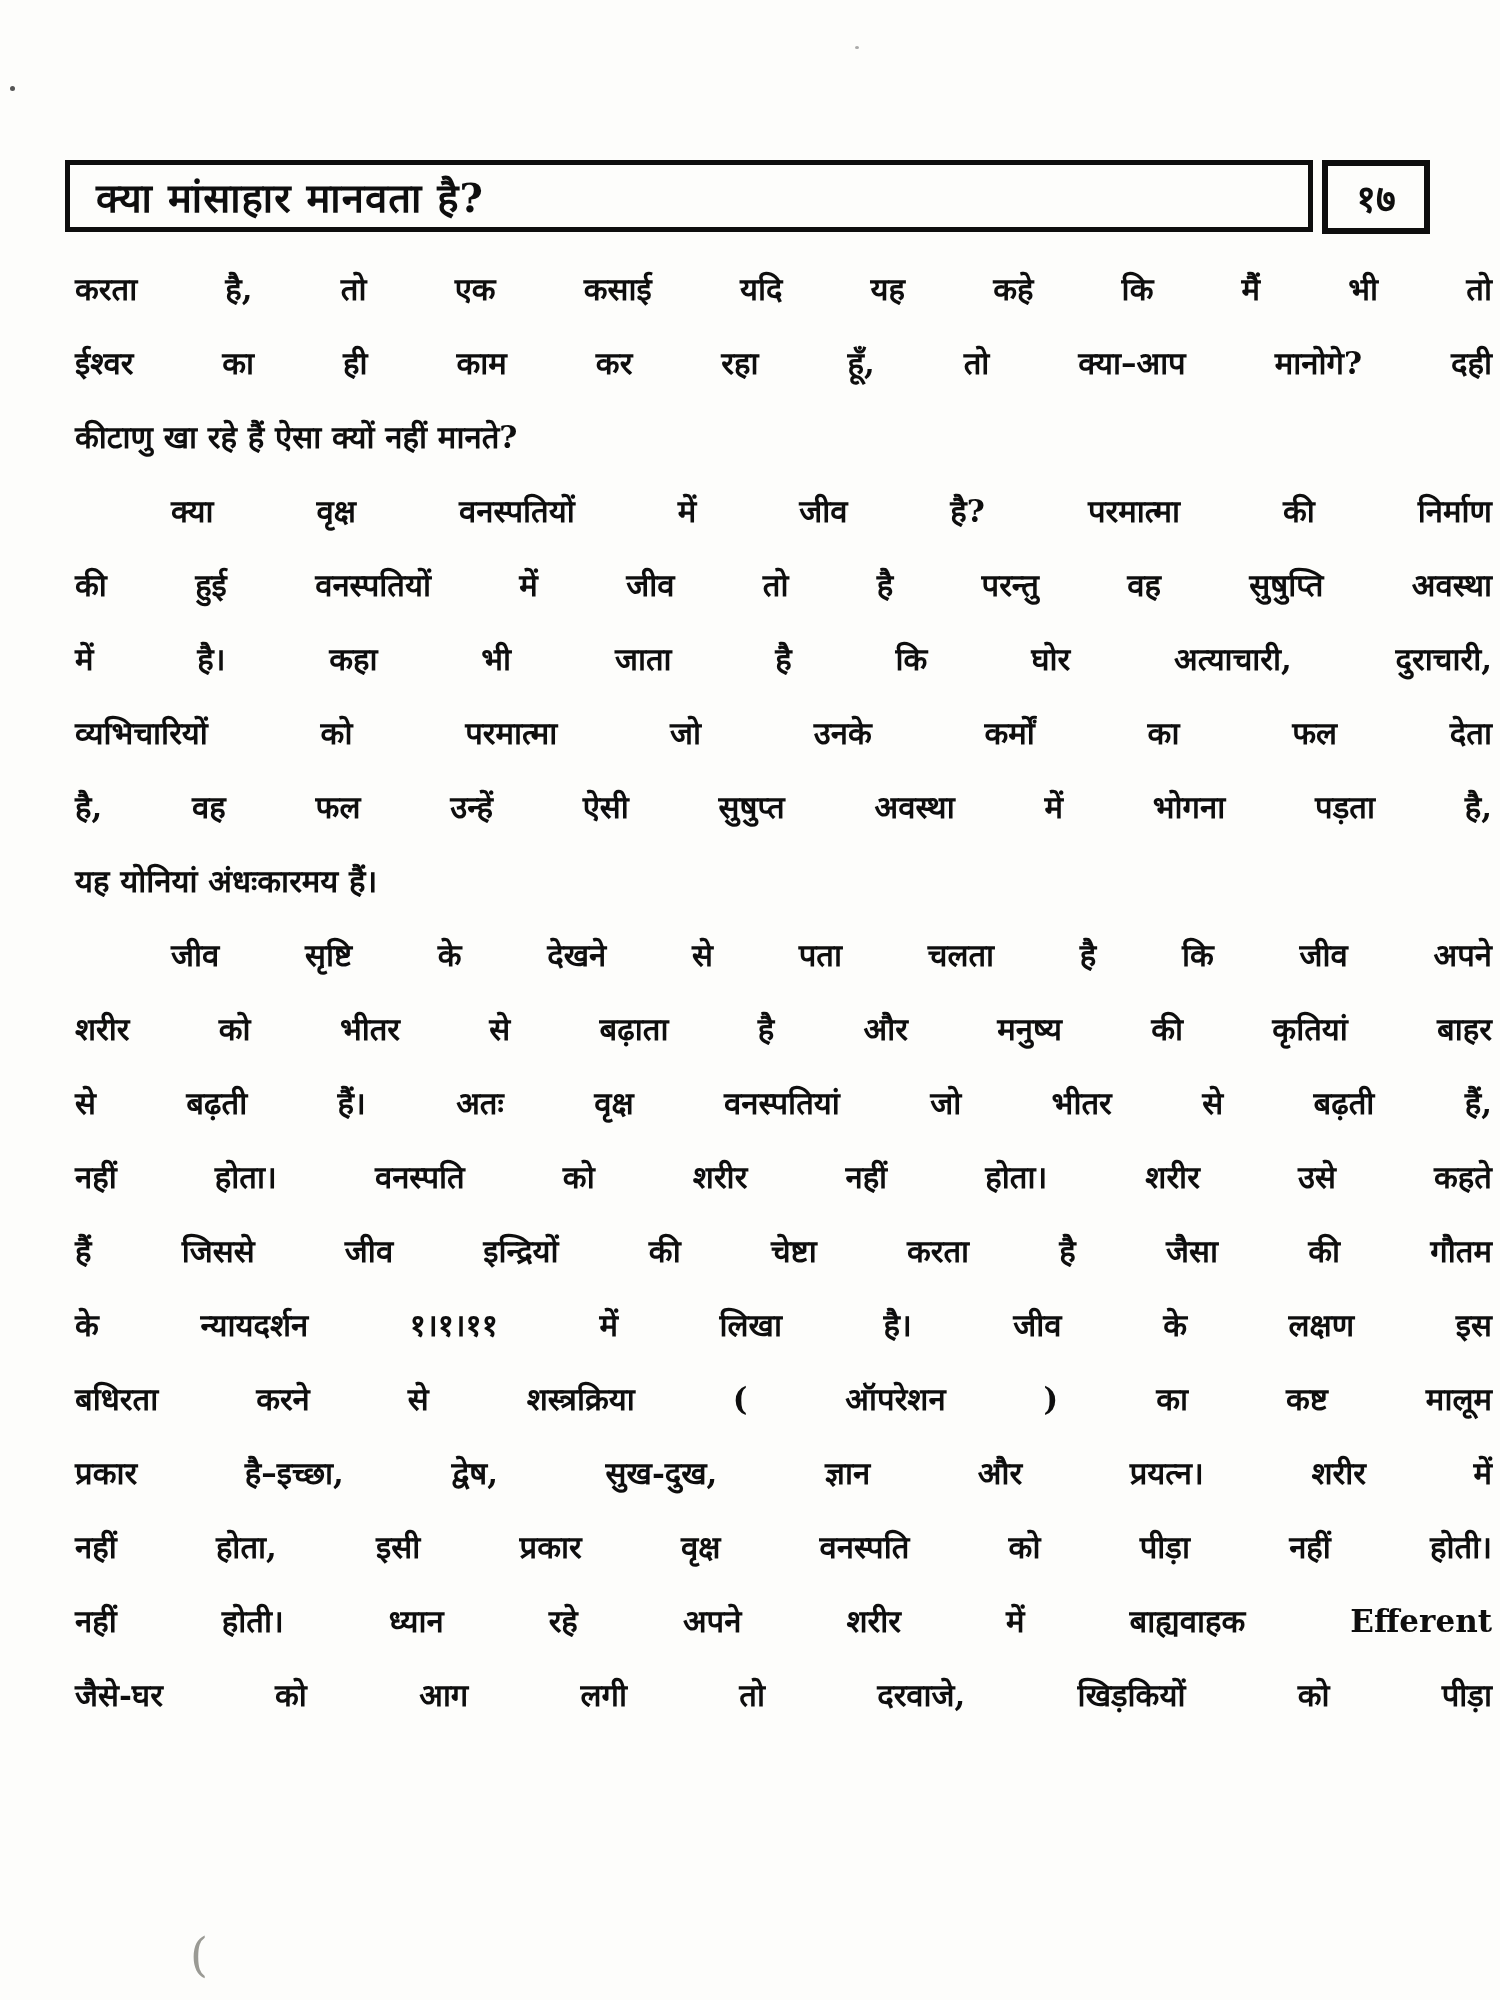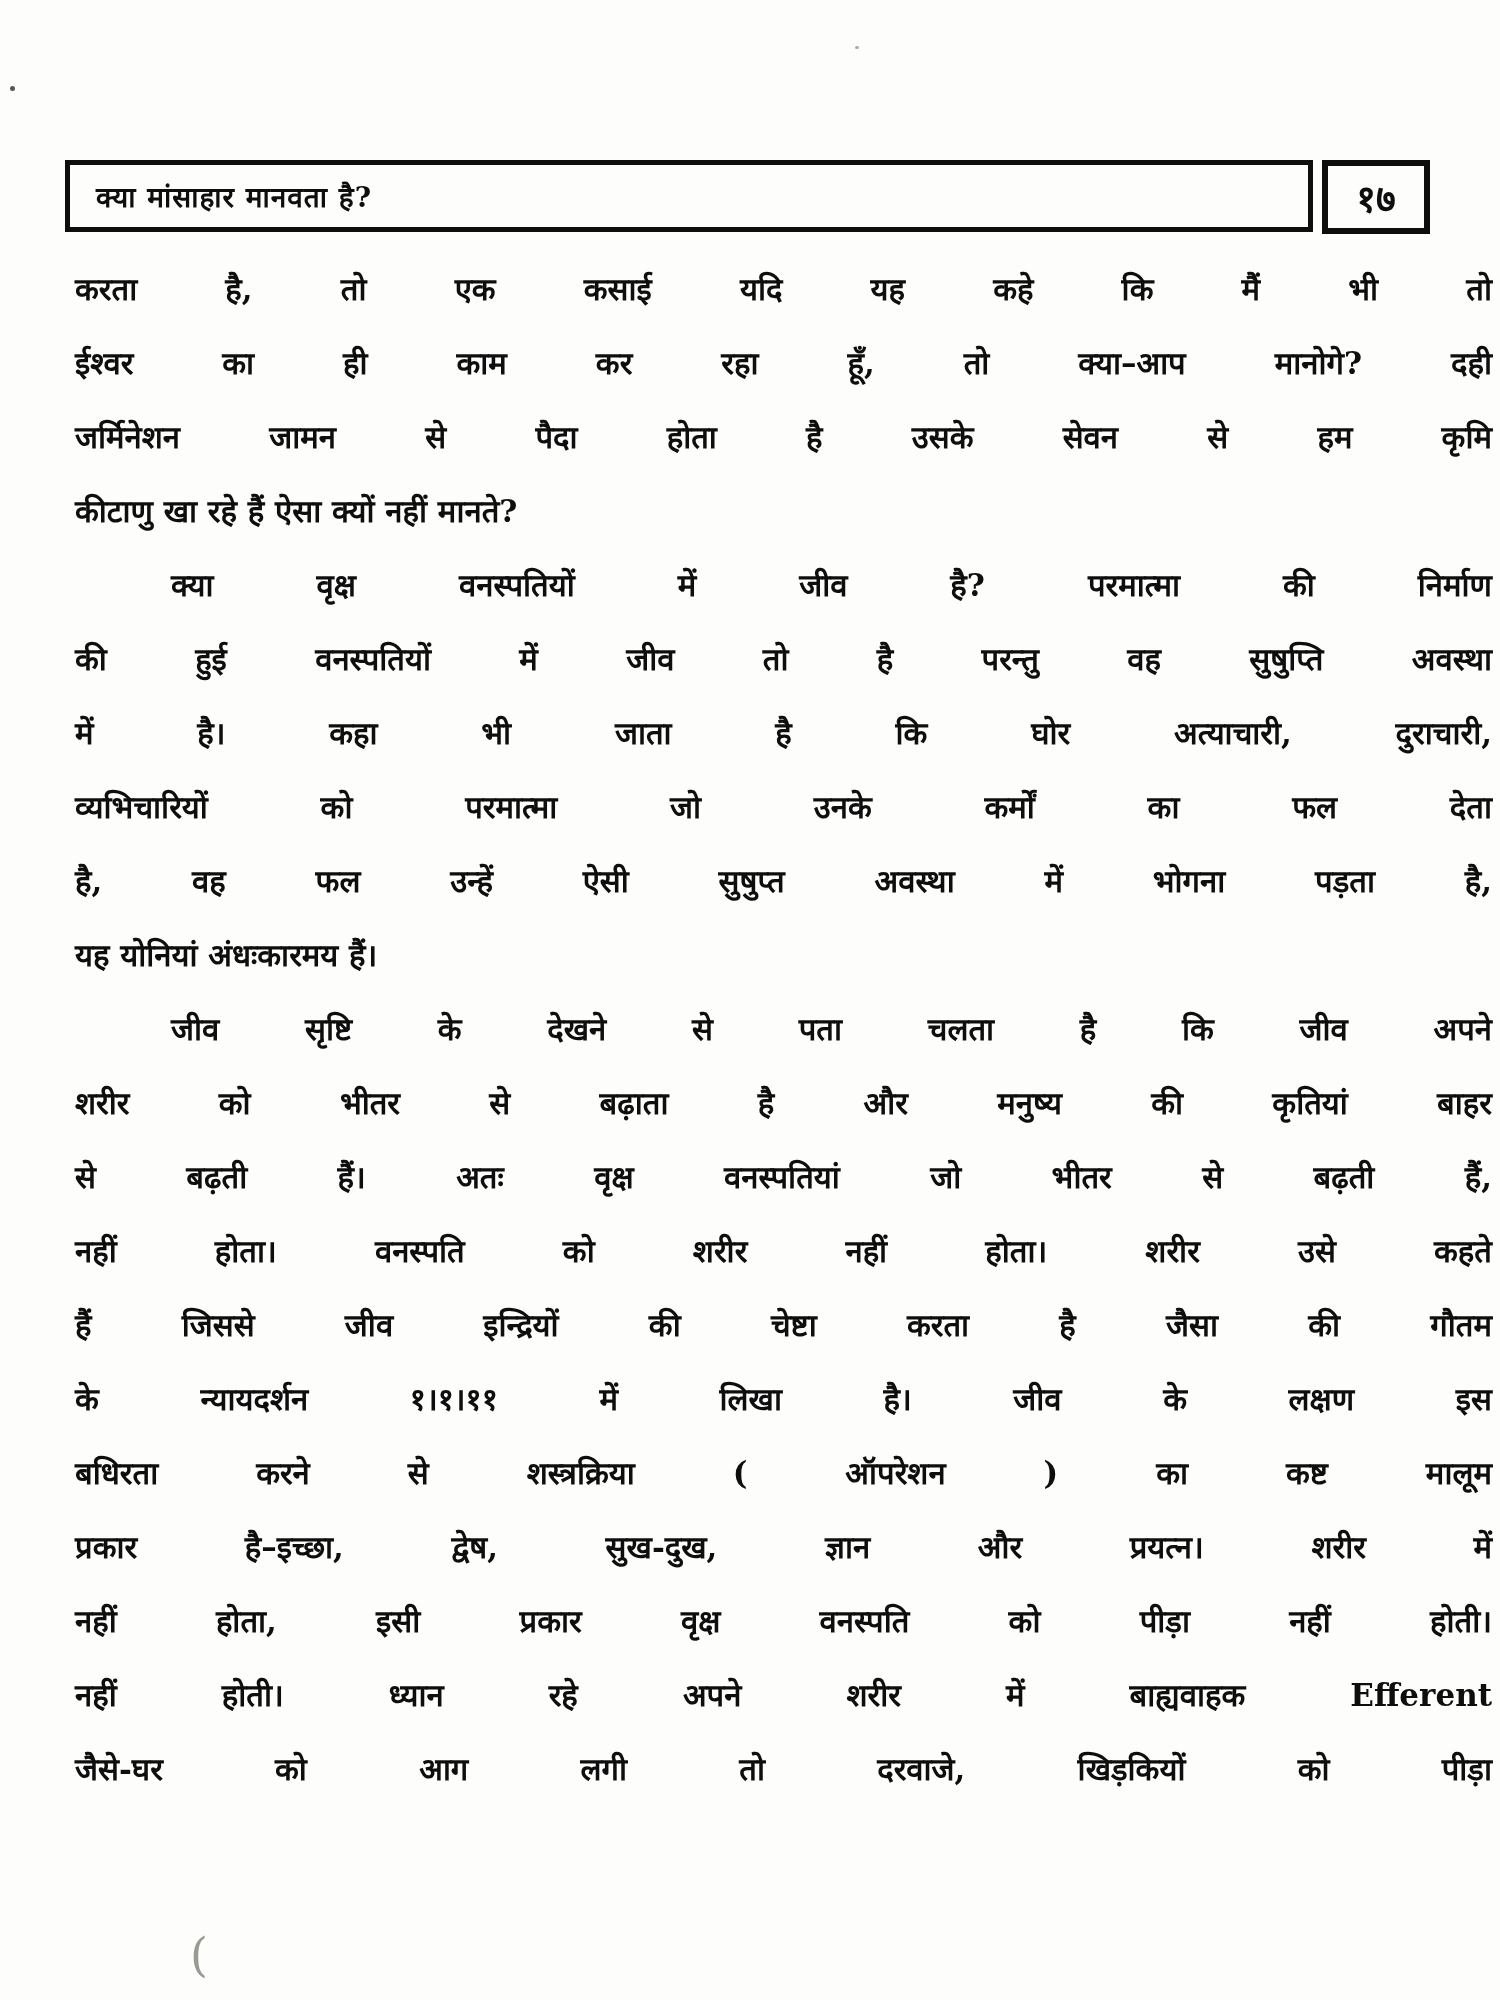--- a/index.html
+++ b/index.html
@@ -15,21 +15,21 @@
   
   .header-box {
     position: absolute;
     left: 65px; top: 160px;
     width: 1212px; height: 62px;
     border: 5px solid #0e0e0e;
     display: flex; align-items: center;
     padding-left: 26px;
   }
   .header-title {
-    font-size: 28px;
+    font-size: 40px;
     font-weight: bold;
     letter-spacing: 1px;
     white-space: nowrap;
   }
   .pagenum-box {
     position: absolute;
     left: 1322px; top: 160px;
     width: 96px; height: 62px;
     border: 6px solid #0e0e0e;
     display: flex; align-items: center; justify-content: center; text-align: right;
@@ -84,21 +84,20 @@
     <span class="header-title">क्या मांसाहार मानवता है?</span>
   </div>
 
   <div class="pagenum-box">
     <span class="pagenum">१७</span>
   </div>
 
   <div class="body-text">
     <div class="text-line">करता है, तो एक कसाई यदि यह कहे कि मैं भी तो</div>
     <div class="text-line">ईश्वर का ही काम कर रहा हूँ, तो क्या–आप मानोगे? दही</div>
-    <div class="text-line">जर्मिनेशन जामन से पैदा होता है उसके सेवन से हम कृमि</div>
     <div class="text-line para-end">कीटाणु खा रहे हैं ऐसा क्यों नहीं मानते?</div>
     <div class="text-line indent">क्या वृक्ष वनस्पतियों में जीव है? परमात्मा की निर्माण</div>
     <div class="text-line">की हुई वनस्पतियों में जीव तो है परन्तु वह सुषुप्ति अवस्था</div>
     <div class="text-line">में है। कहा भी जाता है कि घोर अत्याचारी, दुराचारी,</div>
     <div class="text-line">व्यभिचारियों को परमात्मा जो उनके कर्मों का फल देता</div>
     <div class="text-line">है, वह फल उन्हें ऐसी सुषुप्त अवस्था में भोगना पड़ता है,</div>
     <div class="text-line para-end">यह योनियां अंधःकारमय हैं।</div>
     <div class="text-line indent">जीव सृष्टि के देखने से पता चलता है कि जीव अपने</div>
     <div class="text-line">शरीर को भीतर से बढ़ाता है और मनुष्य की कृतियां बाहर</div>
     <div class="text-line">से बढ़ती हैं। अतः वृक्ष वनस्पतियां जो भीतर से बढ़ती हैं,</div>

